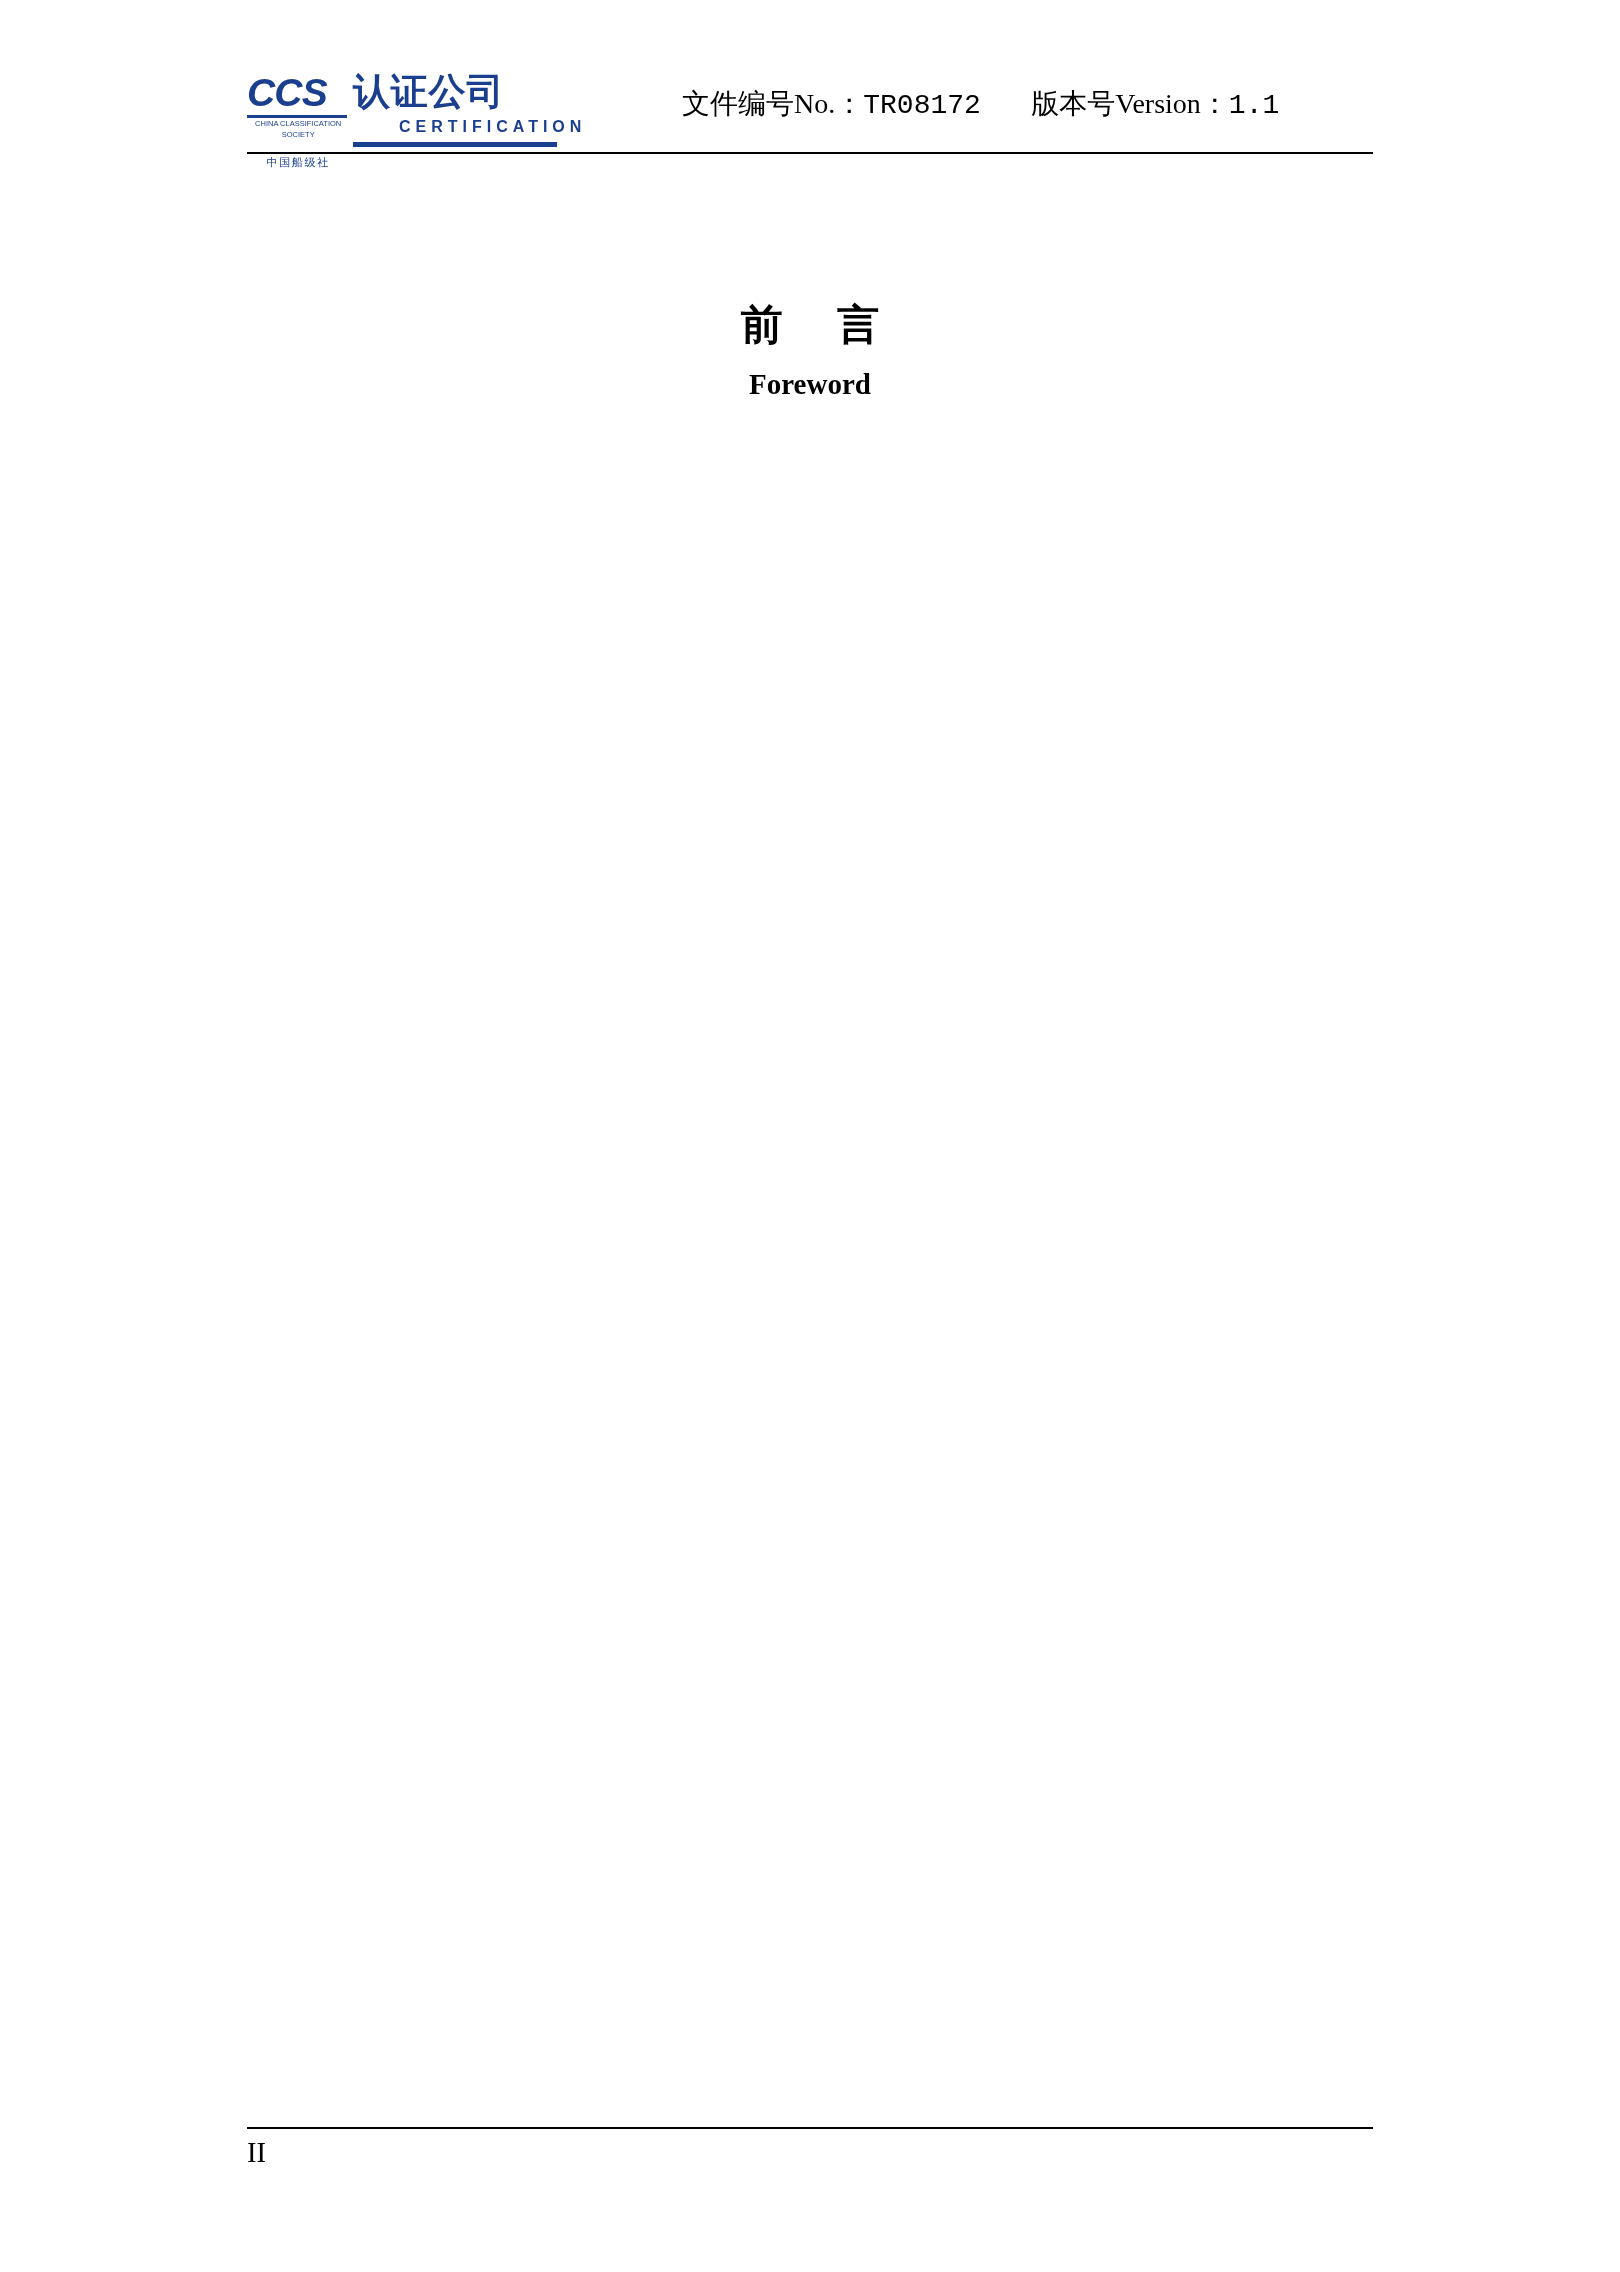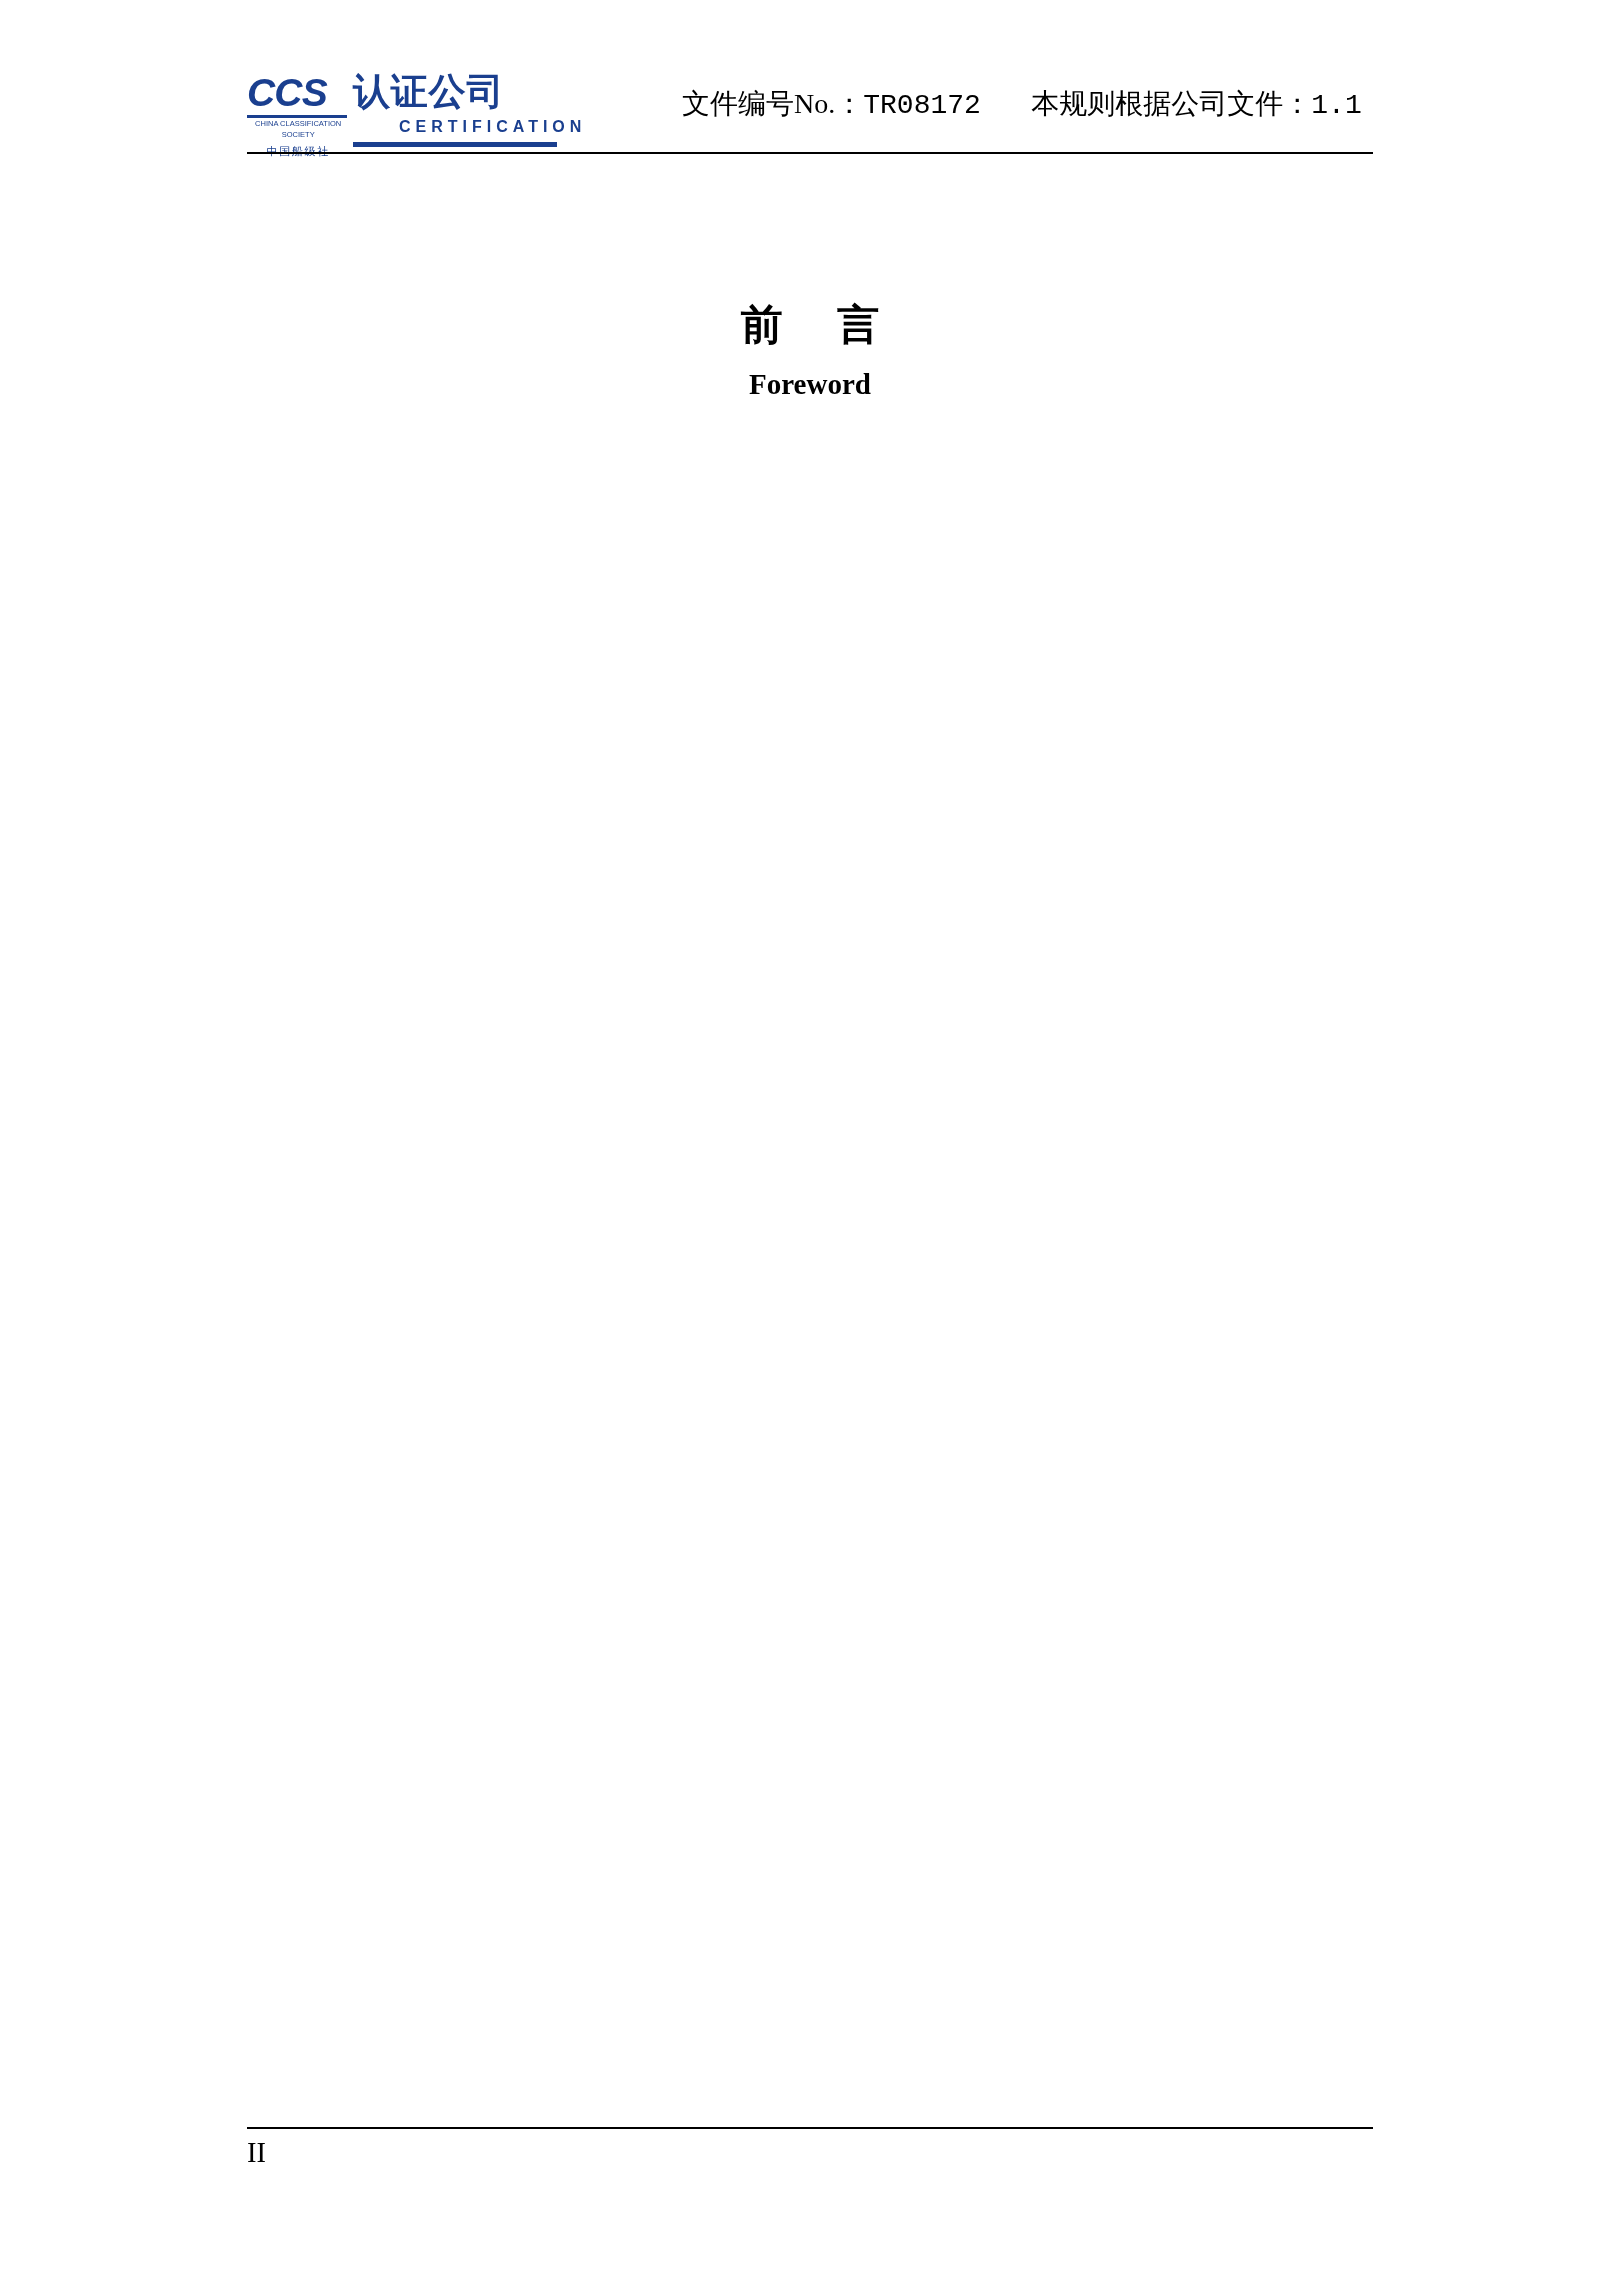--- a/index.html
+++ b/index.html
@@ -80,21 +80,21 @@
     font-family: "Liberation Sans", sans-serif;
     font-size: 8.4px;
     color: #1a3f8f;
     line-height: 10px;
     text-align: center;
   }
   .logo-sub-left .cn-small {
     font-size: 11px;
     letter-spacing: 1.7px;
     display: block;
-    margin-top: 6px;
+    margin-top: 17px;
   }
   .logo-cert {
     position: absolute;
     left: 106px;
     top: 50px;
     font-family: "Liberation Sans", sans-serif;
     font-weight: bold;
     font-size: 16px;
     letter-spacing: 5px;
     color: #1a3f8f;
@@ -209,21 +209,21 @@
         <div class="logo-sub-left">
           <span style="font-size:7.5px;">CHINA CLASSIFICATION SOCIETY</span>
           <span class="cn-small">中国船级社</span>
         </div>
         <div class="logo-cert">CERTIFICATION</div>
         <div class="logo-underline"></div>
       </div>
     </div>
 
     <div class="header-doc">
-      <span class="seg-cn">文件编号No.：</span><span>TR08172</span>&nbsp;&nbsp;&nbsp;<span class="seg-cn">本规则根据公司文件：</span><span>1.1</span>
+      <span class="seg-cn">文件编号No.：</span><span>TR08172</span>&nbsp;&nbsp;&nbsp;<span class="seg-cn">版本号Version：</span><span>1.1</span>
     </div>
   </div>
   <div class="header-rule"></div>
 
   <div class="title-cn">前 言</div>
   <div class="title-en">Foreword</div>
 
 
   <div class="footer-rule"></div>
   <div class="footer-page">II</div>

